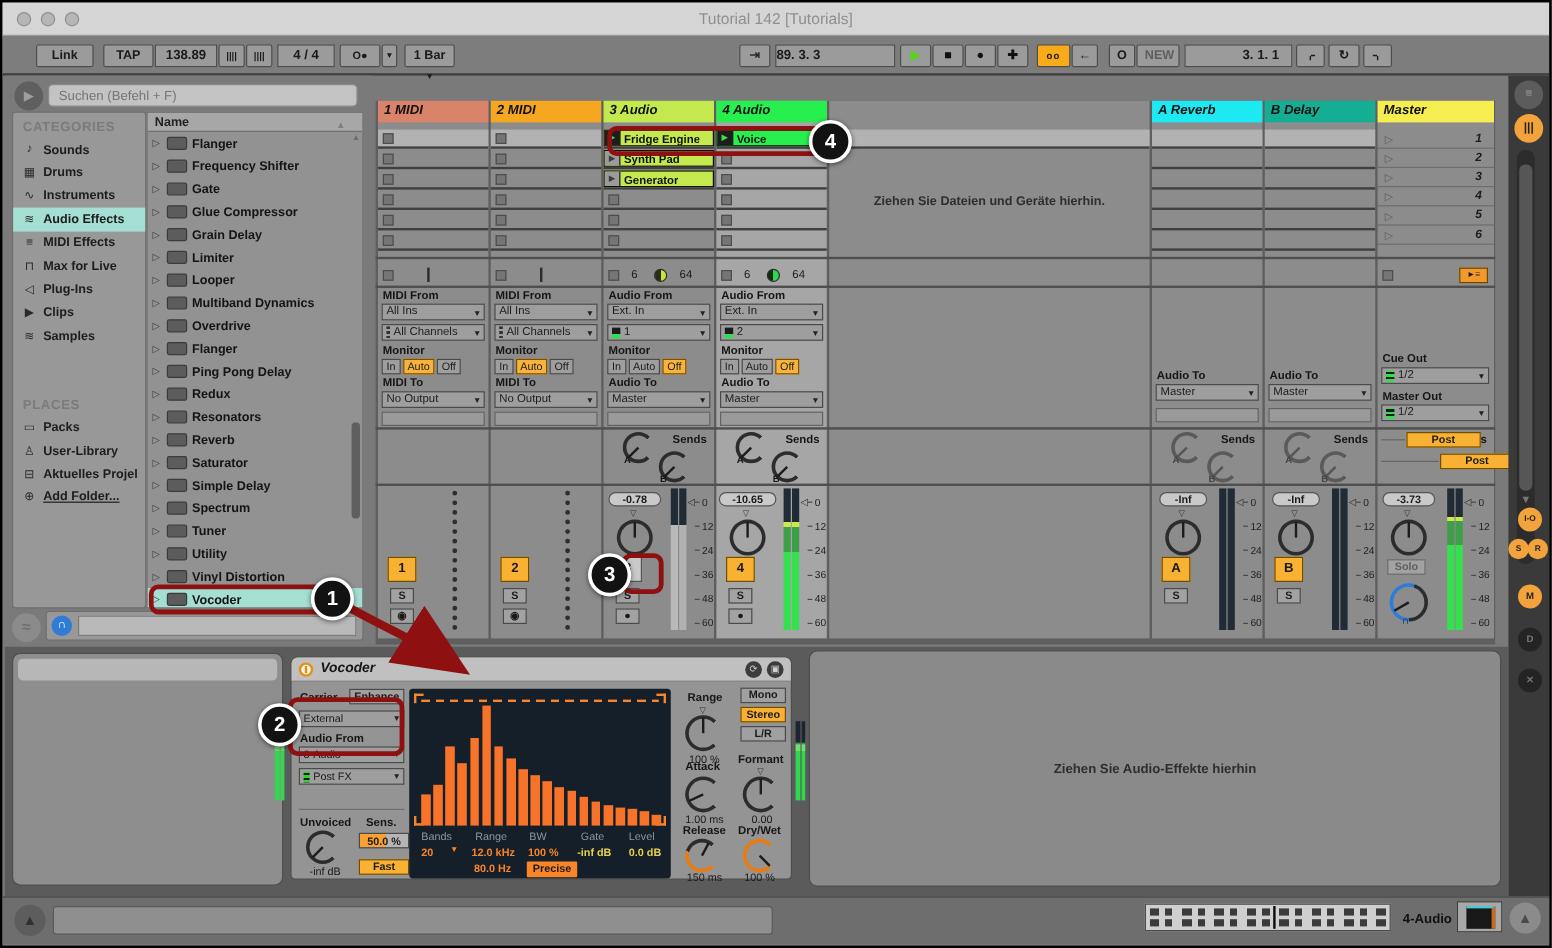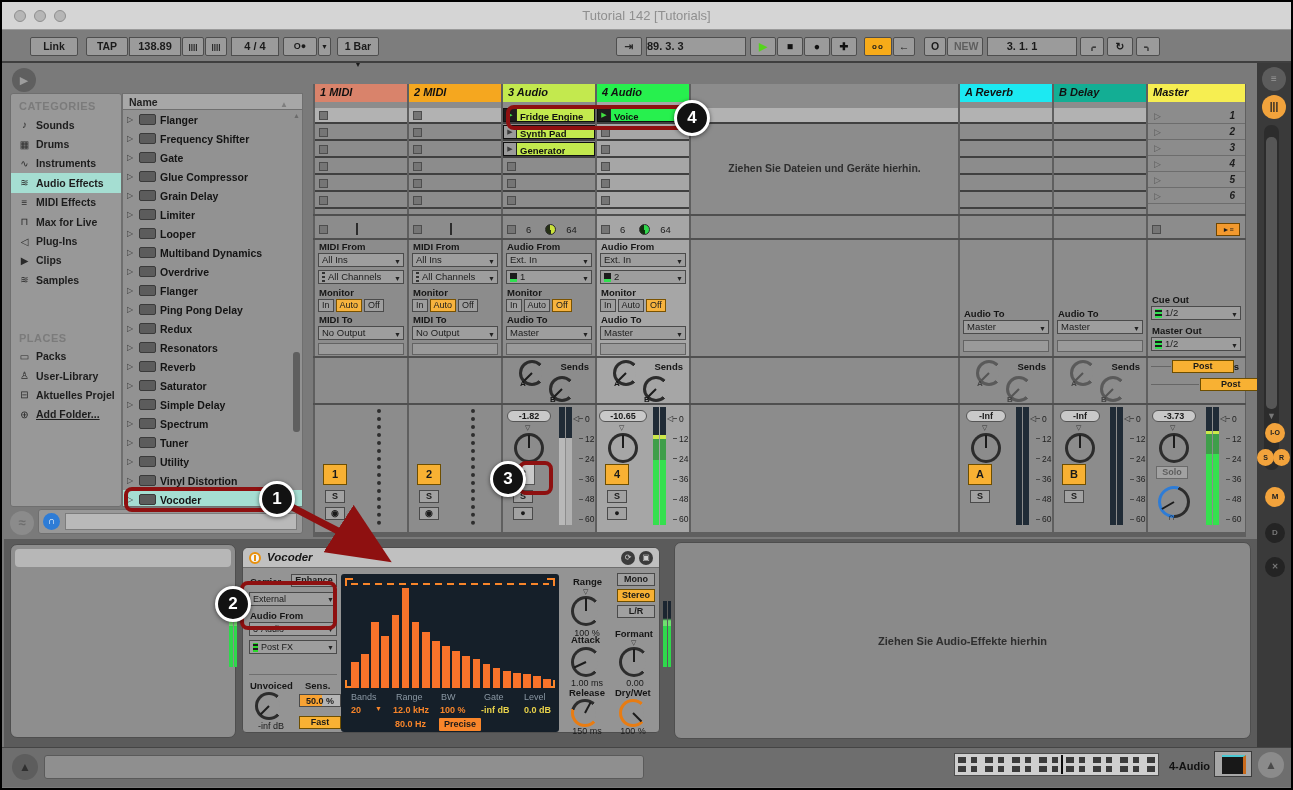--- a/index.html
+++ b/index.html
@@ -169,27 +169,28 @@
     <div class="tbtn" style="left:775px;width:26px;padding:0;color:#111">■</div>
     <div class="tbtn" style="left:802px;width:26px;padding:0;color:#111">●</div>
     <div class="tbtn" style="left:829px;width:26px;padding:0;color:#111">✚</div>
     <div class="tbtn orange" style="left:862px;width:28px;padding:0;font-size:8px;letter-spacing:1px">oo</div>
     <div class="tbtn" style="left:891px;width:22px;padding:0">←</div>
     <div class="tbtn" style="left:922px;width:22px;padding:0">O</div>
     <div class="tbtn" style="left:945px;width:36px;color:#5e5e5e">NEW</div>
 
   </div>
 
-  <div class="tval" style="left:985px;top:35px;width:90px;padding-right:20px;z-index:5">3. 1. 1</div>
+  <div class="tval" style="left:985px;top:35px;width:90px;text-align:right;padding-right:10px;z-index:5">3. 1. 1</div>
   <div class="tbtn" style="left:1078px;top:35px;width:24px;padding:0;z-index:5">⌌</div>
   <div class="tbtn" style="left:1105px;top:35px;width:26px;padding:0;z-index:5">↻</div>
   <div class="tbtn" style="left:1134px;top:35px;width:24px;padding:0;z-index:5">⌍</div>
 
   <div id="browser">
     <div id="browser-collapse">▶</div>
+    <input id="search-box" placeholder="Suchen (Befehl + F)" style="">
     <div id="cat-panel" class="panel">
       <div class="side-title">CATEGORIES</div>
       <div id="cat-list">
 
           <div class="cat-item">
             <span class="g">♪</span>
             <span>Sounds</span>
           </div>
 
           <div class="cat-item">
@@ -569,21 +570,21 @@
           <span class="face" style="background:#8c8c8c"></span>
           <span class="ptr" style="transform:rotate(-135deg)"></span>
           <span class="klbl">A</span>
         </div>
       <div class="knob" style="left:46px;top:292px;width:26px;height:26px">
           <span class="ring" style="background:conic-gradient(from 135deg,#2c2c2c 0 75%,transparent 75%)"></span>
           <span class="face" style="background:#8c8c8c"></span>
           <span class="ptr" style="transform:rotate(-135deg)"></span>
           <span class="klbl">B</span>
         </div>
-      <div class="pill" style="left:4px;top:326px;width:44px">-1.82</div>
+      <div class="pill" style="left:4px;top:326px;width:44px">-0.78</div>
       <div class="panmark" style="left:22px;top:340px">▽</div>
       <div class="knob" style="left:11px;top:349px;width:30px;height:30px">
           <span class="ring" style="background:#2c2c2c;border-radius:50%"></span>
           <span class="face" style="background:#8c8c8c"></span>
           <span class="ptr"></span>
         </div>
       <div class="numbtn off" style="left:8px;top:380px">3</div>
       <div class="sbtn" style="left:10px;top:406px">S</div>
       <div class="sbtn" style="left:10px;top:423px">●</div>
       <div class="meter" style="left:56px;top:323px;height:118px">

